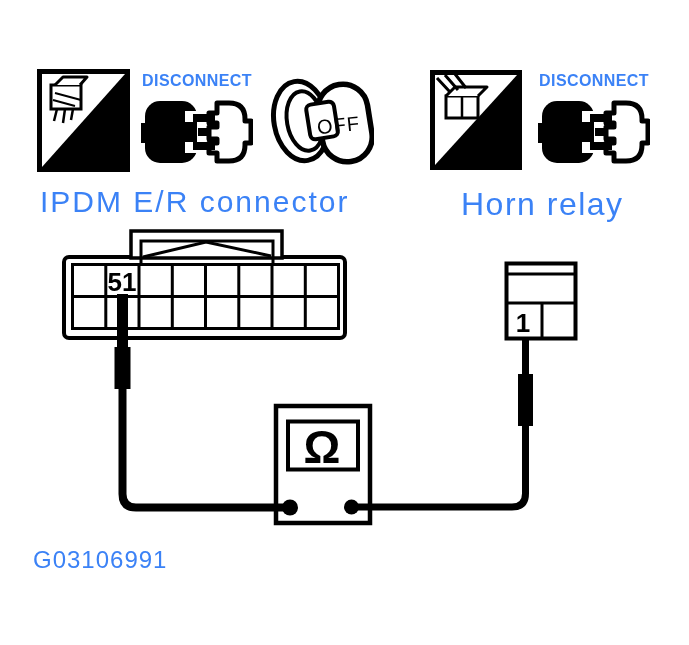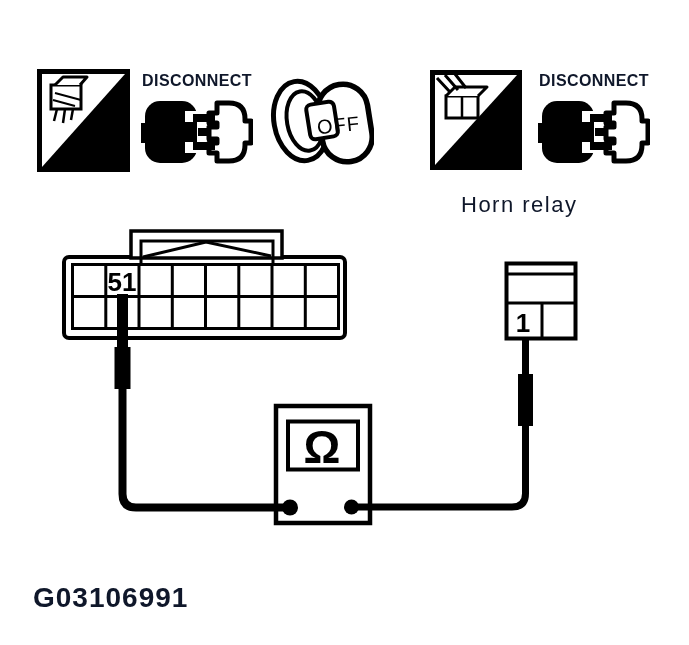--- a/index.html
+++ b/index.html
@@ -1,31 +1,31 @@
 <!DOCTYPE html>
 <html><head>
 <meta charset="utf-8">
 <style>
   html,body { margin:0; padding:0; background:#ffffff; }
   .screen {
     position:relative; width:689px; height:645px;
-    background:#ffffff; color:#0f172a;
+    background:#ffffff; color:#3b82f6;
     font-family:"Liberation Sans", sans-serif;
     overflow:hidden;
   }
   .abs { position:absolute; }
   svg { display:block; }
   svg text { font-family:"Liberation Sans", sans-serif; fill:#000000; }
   .badge-box { position:absolute; }
   .disc { position:absolute; text-align:center; }
   .disc-label { font-size:16px; font-weight:bold; letter-spacing:0.4px; white-space:nowrap; }
   .conn-title { position:absolute; font-size:30px; letter-spacing:2px; white-space:nowrap; }
-  .horn-title { position:absolute; font-size:22px; letter-spacing:1.5px; line-height:37px; }
+  .horn-title { position:absolute; font-size:32px; letter-spacing:1.5px; line-height:37px; }
   .horn-title span { display:block; }
-  .figure-id { position:absolute; font-size:28px; font-weight:bold; letter-spacing:1px;margin-top:36px; }
+  .figure-id { position:absolute; font-size:24px; font-weight:normal; letter-spacing:1px; }
 </style>
 </head>
 <body>
 
 <div class="screen">
 
   <div class="badge-box" style="left:37px; top:69px;">
     <svg width="93" height="103" viewBox="0 0 93 103">
       <rect x="2.5" y="2.5" width="88" height="98" fill="#ffffff" stroke="#000" stroke-width="5"></rect>
       <polygon points="88,5 88,98 5,98" fill="#000"></polygon>
@@ -84,20 +84,21 @@
       <rect x="0" y="30" width="7" height="20" fill="#000"></rect>
       <rect x="44" y="18" width="13" height="11" fill="#ffffff"></rect>
       <rect x="44" y="49" width="13" height="11" fill="#ffffff"></rect>
       <path d="M76,10 h12 q16,0 16,16 v2 h6 v22 h-6 v2 q0,16 -16,16 h-12 v-8 h-8 v-10 h8 v-4 h-8 v-12 h8 v-4 h-8 v-10 h8 z" fill="#ffffff" stroke="#000" stroke-width="5" stroke-linejoin="round"></path>
       <rect x="52" y="21" width="22" height="8" fill="#000"></rect>
       <rect x="52" y="49" width="22" height="8" fill="#000"></rect>
       <rect x="57" y="35" width="13" height="8" fill="#000"></rect>
     </svg>
   </div>
 
+  <div class="conn-title" style="left:40px; top:185px;">IPDM E/R connector</div>
   <div class="horn-title" style="left:461px; top:186px;">
     <span>Horn relay</span>
   </div>
 
   <svg class="abs" style="left:0; top:0;" width="689" height="645" viewBox="0 0 689 645">
 
     <g>
       <rect x="64" y="257" width="281" height="81" rx="5" fill="#ffffff" stroke="#000" stroke-width="4"></rect>
       <rect x="131" y="231" width="151" height="27" fill="#ffffff" stroke="#000" stroke-width="3.5"></rect>
       <rect x="141" y="241" width="132" height="24" fill="none" stroke="#000" stroke-width="3"></rect>

